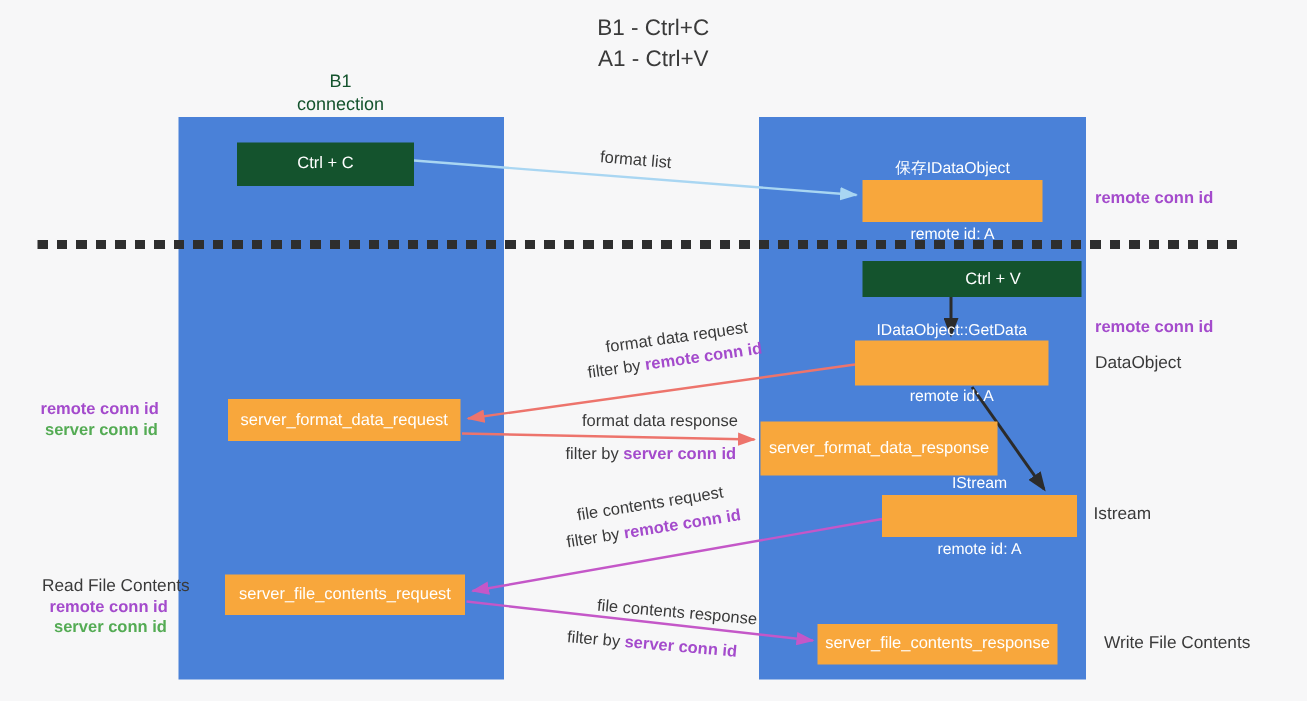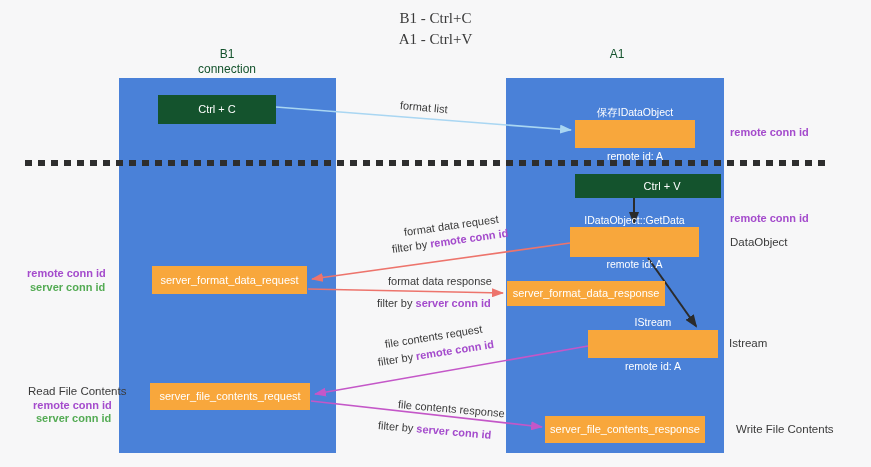--- a/index.html
+++ b/index.html
@@ -6,21 +6,21 @@
   body{
     width:871px;height:467px;position:relative;overflow:hidden;
     background:#f7f7f8;
     font-family:"Liberation Sans", sans-serif;
     color:#3a3a3a;
   }
   .abs{position:absolute;}
   
   .title{
     left:0;right:0;top:8px;text-align:center;
-    font-size:15px;line-height:21px;color:#3a3a3a;font-family:Liberation Serif, serif;
+    font-size:15px;line-height:21px;color:#3a3a3a;
   }
   
   .lane-header{
     width:120px;text-align:center;font-size:12px;line-height:15px;color:#14532d;
   }
   
   .lane{background:#4a81d8;z-index:1;}
   
   .divider{
     left:25px;top:160px;width:803px;height:6px;z-index:4;
@@ -52,21 +52,20 @@
 <div class="abs title">
   <div>B1 - Ctrl+C</div>
   <div>A1 - Ctrl+V</div>
 </div>
 
 <div class="abs lane-header" style="left:167px;top:47px;">
   <div>B1</div>
   <div>connection</div>
 </div>
 <div class="abs lane-header" style="left:557px;top:47px;">
-  <div>A1</div>
 </div>
 
 <div class="abs lane" style="left:119px;top:78px;width:217px;height:375px;"></div>
 <div class="abs lane" style="left:506px;top:78px;width:218px;height:375px;"></div>
 
 <div class="abs divider"></div>
 
 <svg id="arrows" class="abs" width="871" height="467" viewBox="0 0 871 467">
   <defs>
     <marker id="mBlue" markerUnits="userSpaceOnUse" markerWidth="12" markerHeight="9" refX="11" refY="4.5" orient="auto">
@@ -106,21 +105,21 @@
 
 <div class="abs box orange two" style="left:570px;top:227px;width:129px;height:30px;">
   <span>IDataObject::GetData</span>
   <span>remote id: A</span>
 </div>
 
 <div class="abs box orange" style="left:152px;top:266px;width:155px;height:28px;">
   <span>server_format_data_request</span>
 </div>
 
-<div class="abs box orange" style="left:507px;top:281px;width:158px;height:25px;">
+<div class="abs box orange" style="left:507px;top:281px;width:158px;height:36px;">
   <span>server_format_data_response</span>
 </div>
 
 <div class="abs box orange two" style="left:588px;top:330px;width:130px;height:28px;">
   <span>IStream</span>
   <span>remote id: A</span>
 </div>
 
 <div class="abs box orange" style="left:150px;top:383px;width:160px;height:27px;">
   <span>server_file_contents_request</span>

